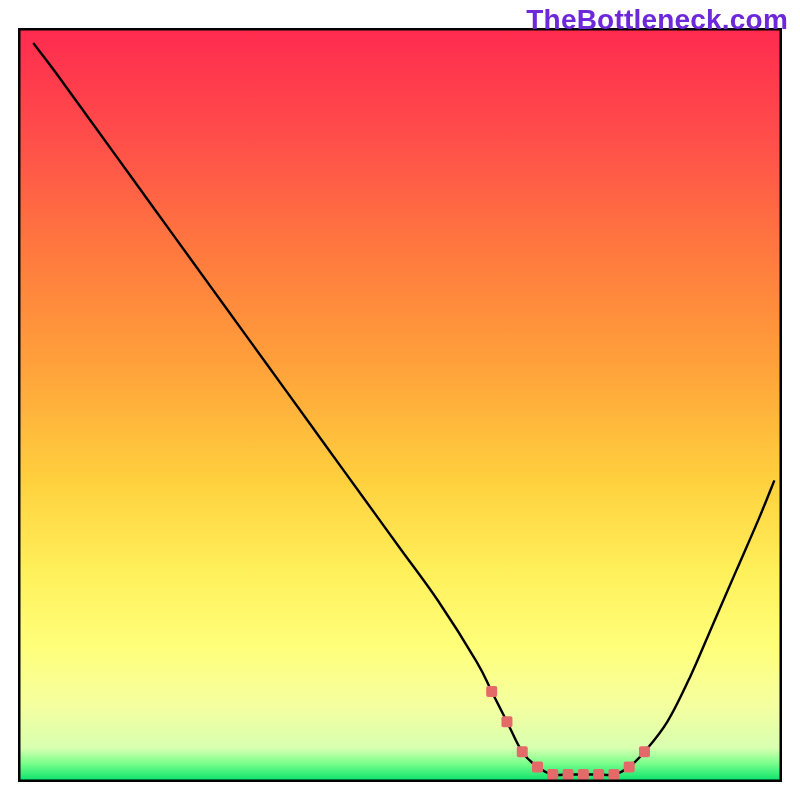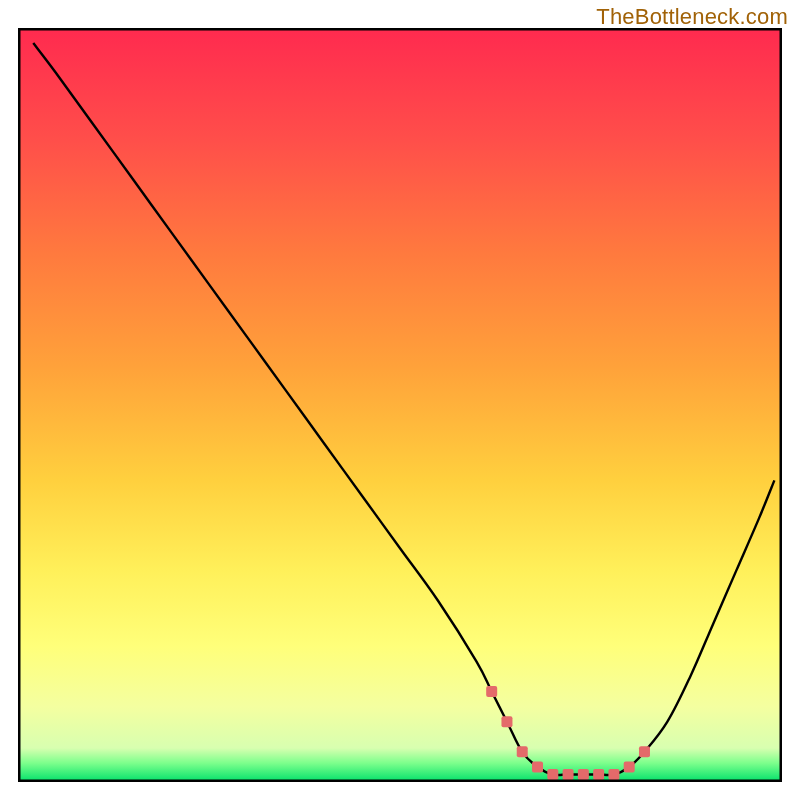--- a/index.html
+++ b/index.html
@@ -12,23 +12,23 @@
   }
   .chart-container {
     position: relative;
     width: 800px;
     height: 800px;
   }
   .watermark {
     position: absolute;
     top: 4px;
     right: 12px;
-    color: #a16207;
-    font-size: 22px;
-    font-weight: 400;
+    color: #6d28d9;
+    font-size: 28px;
+    font-weight: 700;
     letter-spacing: 0.2px;
     z-index: 3;
   }
   svg.plot {
     position: absolute;
     top: 0;
     left: 0;
     width: 800px;
     height: 800px;
   }

